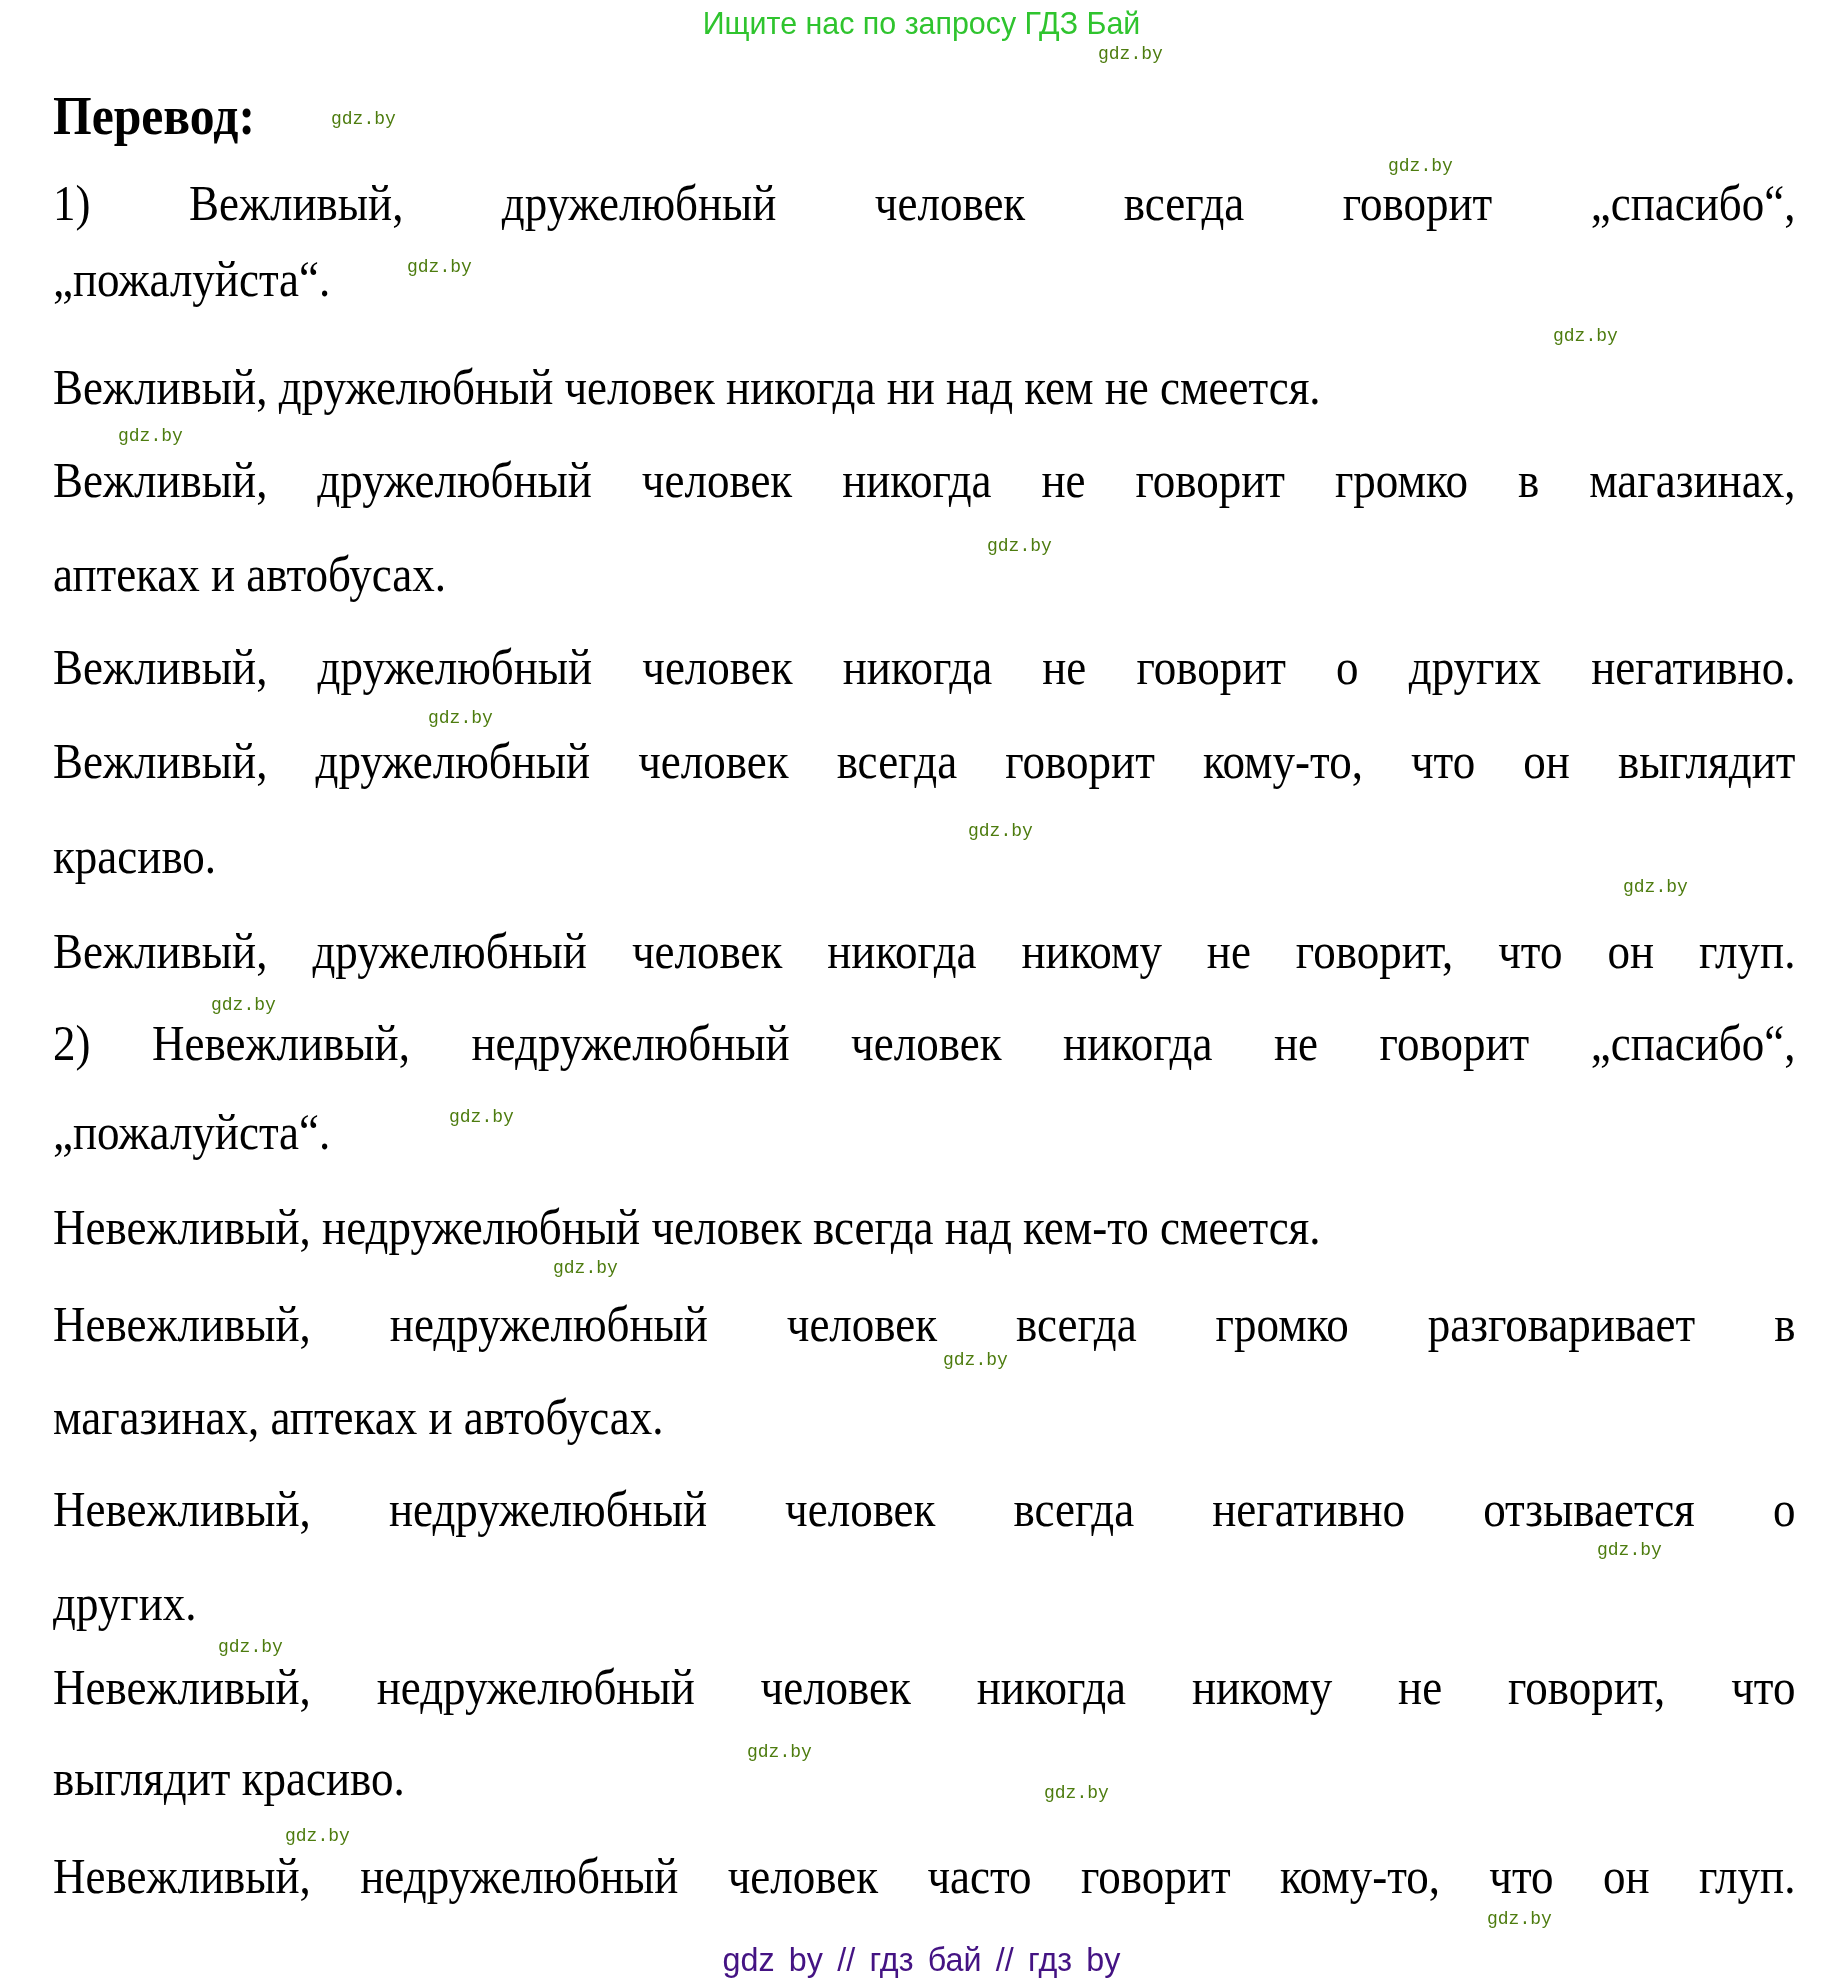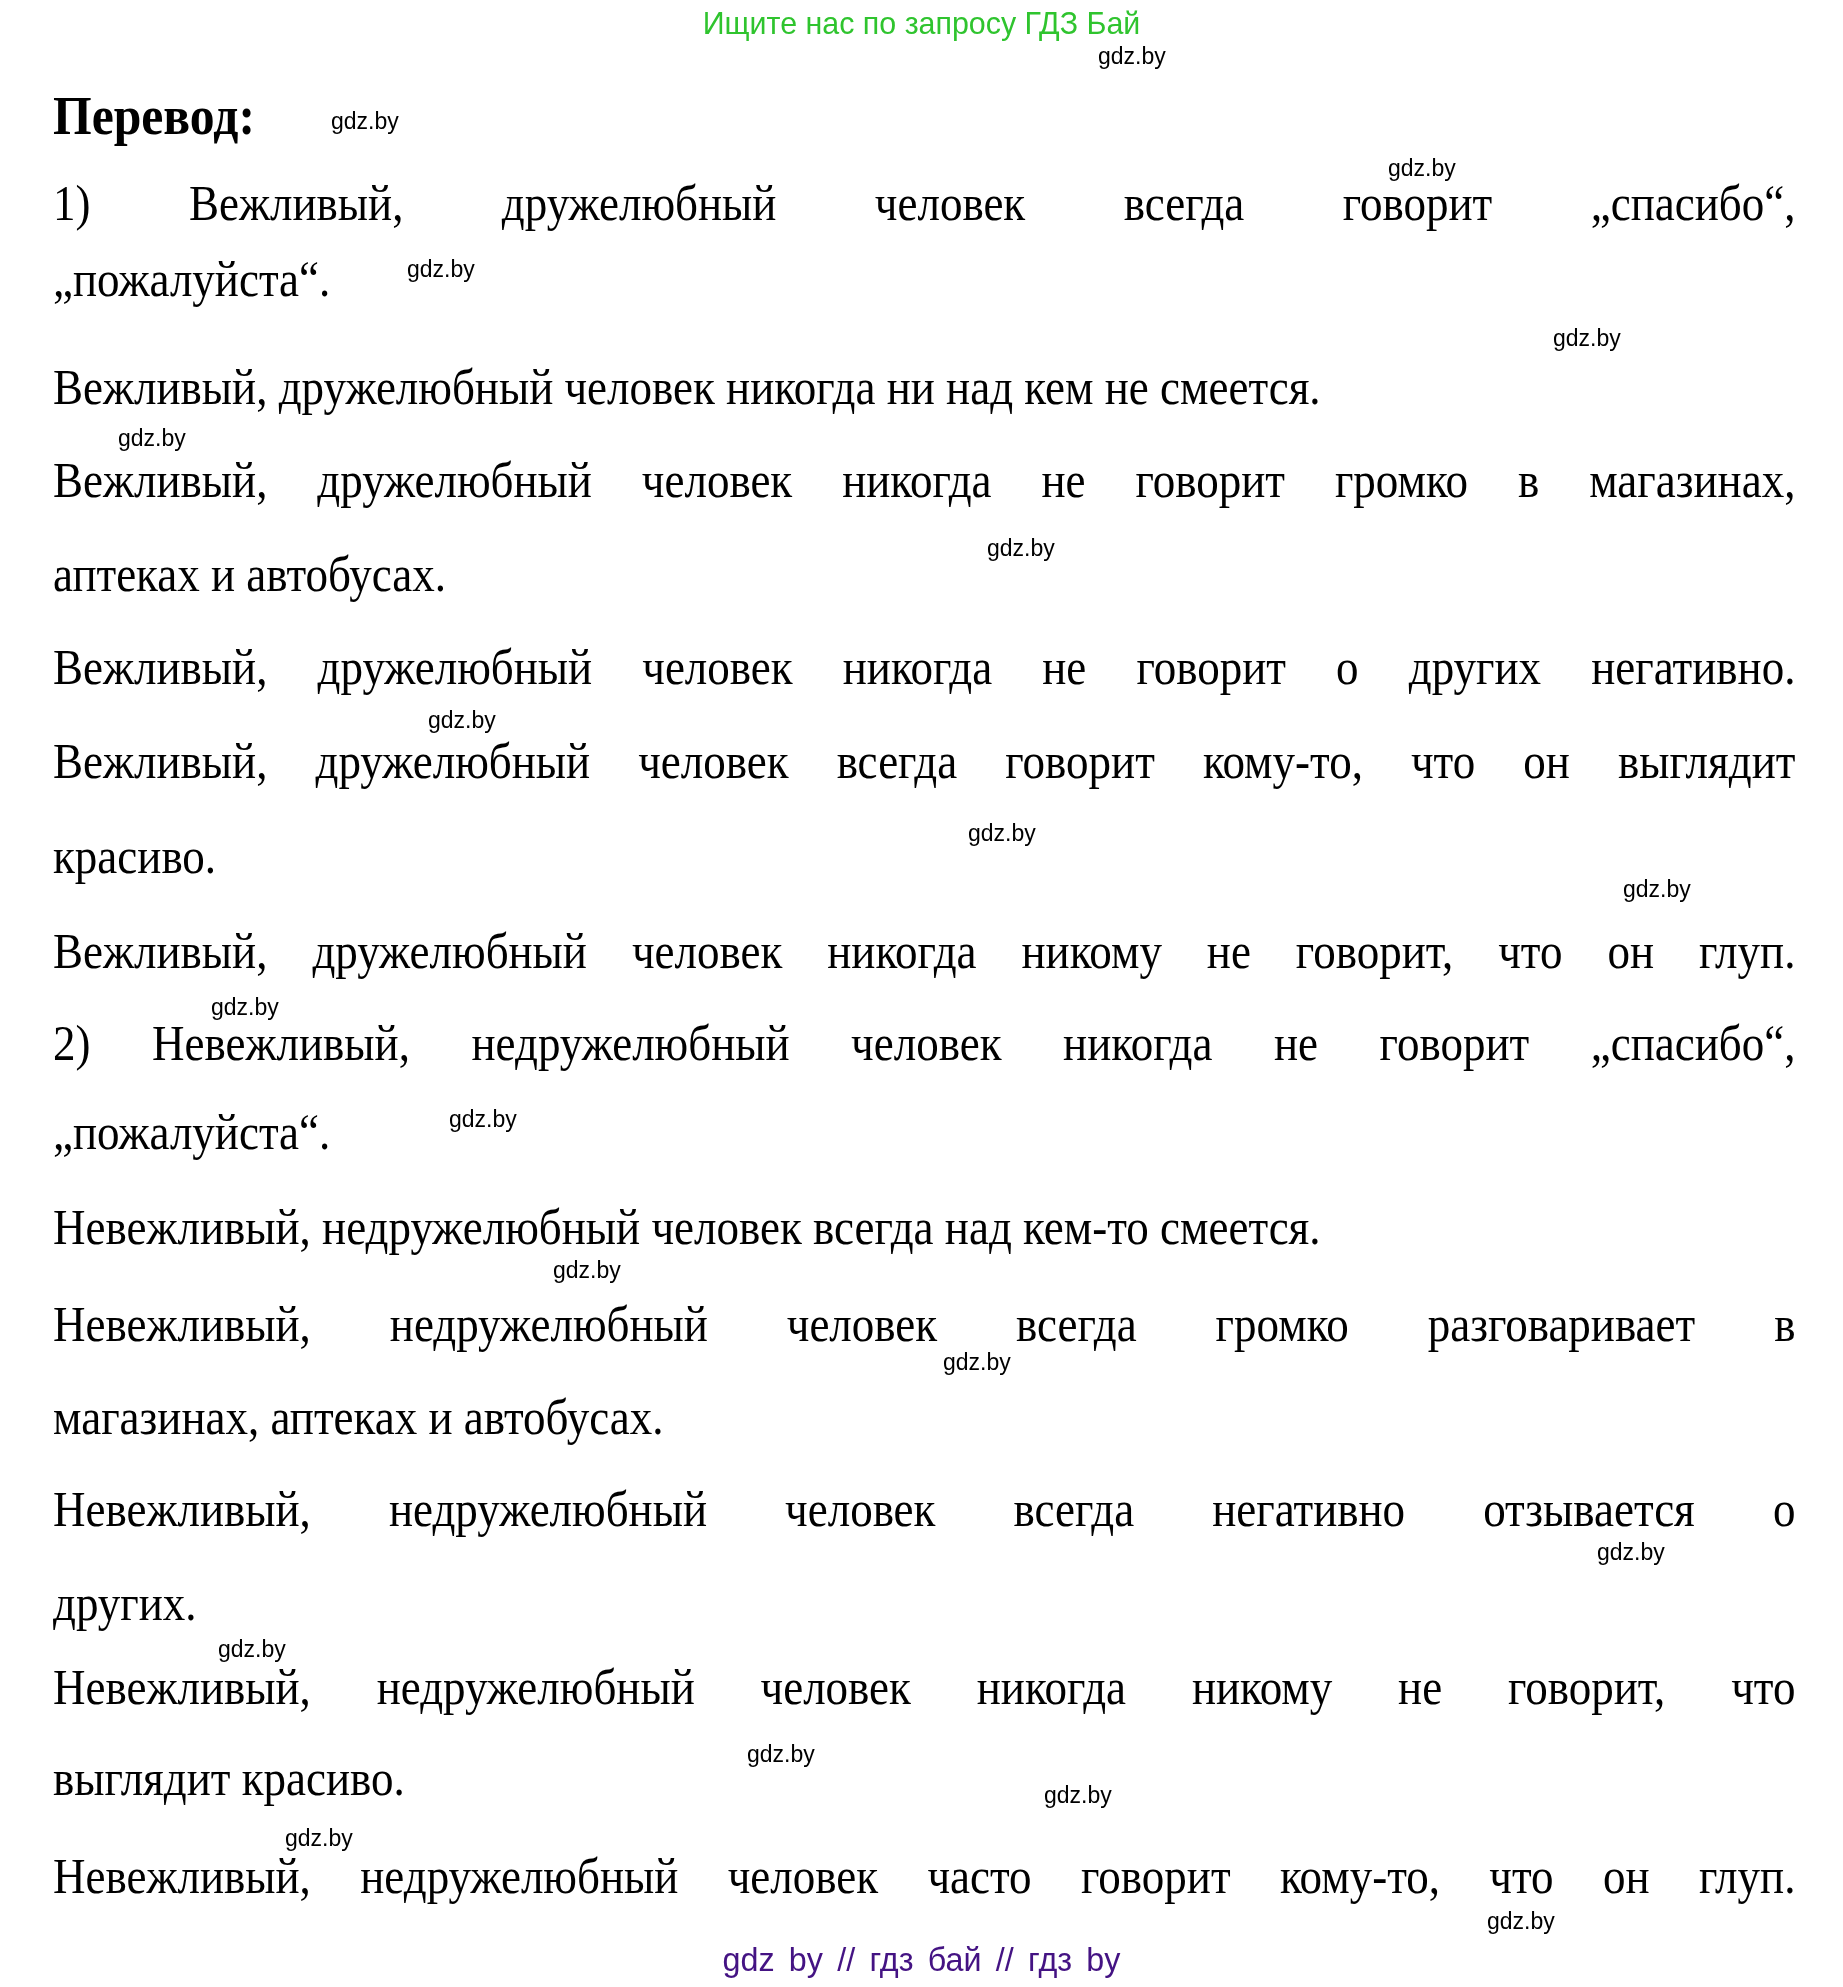--- a/index.html
+++ b/index.html
@@ -28,22 +28,22 @@
   .tline {
     position:absolute; left:53px;
     width:1936px;                 
     transform:scaleX(0.9); transform-origin:0 0;
     font-size:50px; line-height:1.2; white-space:normal;
   }
   .tline.j { text-align:justify; text-align-last:justify; }
   .tline.l { text-align:left; white-space:nowrap; }
   .wm {
     position:absolute;
-    font-family:Liberation Sans, sans-serif;
-    font-size:23px; line-height:1; color:#000000;
+    font-family:Liberation Mono, monospace;
+    font-size:18px; line-height:1; color:#4d7c0f;
     white-space:nowrap;
   }
   .footer {
     position:absolute; top:1940px; left:0; width:100%;
     text-align:center;
     font-family:"Liberation Sans", sans-serif;
     font-size:34px; color:#441383;
     word-spacing:5.6px;
     transform:scaleX(0.95); transform-origin:50% 0;
   }

